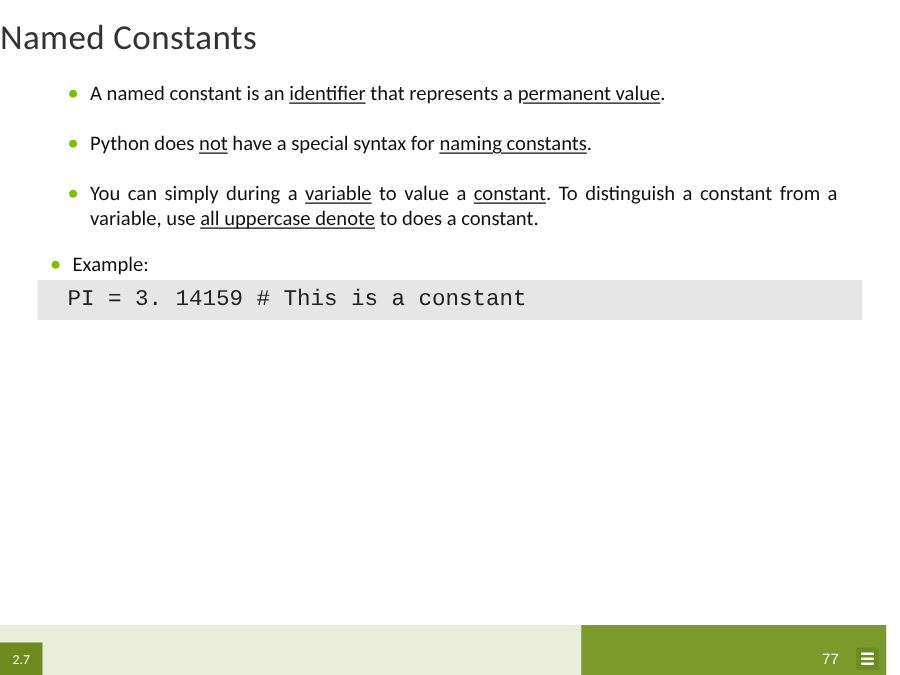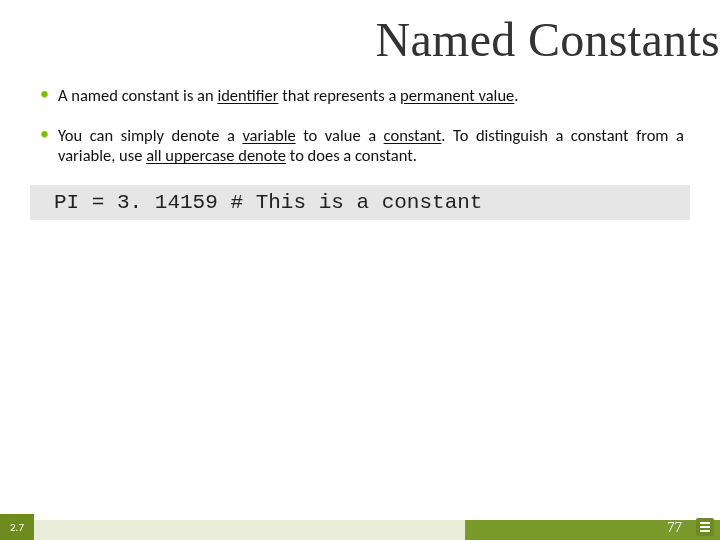--- a/index.html
+++ b/index.html
@@ -18,31 +18,30 @@
     color:var(--text);
     position:relative;
     overflow:hidden;
   }
   .slide{
     box-sizing:border-box;
     width:100%;height:100%;
     padding:12px 0 0 0;
   }
   .title{
-    text-align:right;
-    font-size:48px;
+    text-align:left;
+    font-size:28px;
     font-weight:400;
     color:var(--title);
     margin:0 0 18px 0;
     letter-spacing:0.3px;
-    font-family:Liberation Serif, serif;
   }
   ul.bullets{
     list-style:none;
-    margin:0;
+    margin:14px;
     padding:0 36px 0 40px;
   }
   ul.bullets>li{
     position:relative;
     padding-left:18px;
     margin:0 0 20px 0;
     font-size:16.5px;
     line-height:1.22;
     text-align:justify;
     color:#111;
@@ -55,28 +54,28 @@
     color:var(--green-bright);
     font-size:18px;
     line-height:1.1;
   }
   .u{text-decoration:underline;text-underline-offset:2px;}
   .code-box{
     margin:2px 30px 0 30px;
     background:var(--grey-box);
     padding:6px 10px 6px 24px;
     font-family:"Courier New",Courier,monospace;
-    font-size:21px;
+    font-size:18px;
     color:#222;
   }
   
   .footer{
     position:absolute;
-    left:0;right:0;bottom:0;
-    height:20px;
+    left:0;right:11px;bottom:0;
+    height:40px;
   }
   .strip-left{
     position:absolute;left:0;top:0;
     height:100%;width:465px;
     background:#e9edda;
   }
   .strip-right{
     position:absolute;right:0;top:0;
     height:100%;left:465px;
     background:var(--olive-strip);
@@ -89,23 +88,23 @@
     color:#fff;
     font-size:11px;
     display:flex;align-items:center;justify-content:center;
     font-family:"Calibri",Arial,sans-serif;
   }
   .page-num{
     position:absolute;
     right:38px;bottom:0;
     height:26px;
     color:#fff;
-    font-size:15px;
+    font-size:12px;
     display:flex;align-items:center;justify-content:center;
-    font-family:Liberation Serif, serif;
+    font-family:Liberation Sans, sans-serif;
   }
   .menu-box{
     position:absolute;
     right:6px;bottom:4px;
     width:18px;height:18px;
     background:var(--olive);
     border-radius:2px;
     display:flex;flex-direction:column;
     align-items:center;justify-content:center;
     gap:2px;
@@ -132,23 +131,27 @@
 </style>
 </head>
 <body>
 
 <div class="slide">
 
   <h1 class="title">Named Constants</h1>
 
   <ul class="bullets">
     <li><span>A named constant is an </span><span class="u">identifier</span><span> that represents a </span><span class="u">permanent value</span><span>.</span></li>
-    <li><span>You can simply denote a </span><span class="u">variable</span><span> to value a </span><span class="u">constant</span><span>. To distinguish a constant from a variable, use </span><span class="u">all uppercase denote</span><span> to does a constant.</span></li>
+    <li><span>Python does </span><span class="u">not</span><span> have a special syntax for </span><span class="u">naming constants</span><span>.</span></li>
+    <li><span>You can simply during a </span><span class="u">variable</span><span> to value a </span><span class="u">constant</span><span>. To distinguish a constant from a variable, use </span><span class="u">all uppercase denote</span><span> to does a constant.</span></li>
   </ul>
 
+  <div class="example-wrap">
+    <div class="example-label">Example:</div>
+  </div>
   <div class="code-box">PI = 3. 14159 # This is a constant</div>
 
   <div class="footer">
     <div class="strip-left"></div>
     <div class="strip-right"></div>
     <div class="section-num">2.7</div>
     <div class="page-num">77</div>
     <div class="menu-box">
       <span></span>
         <span></span>

